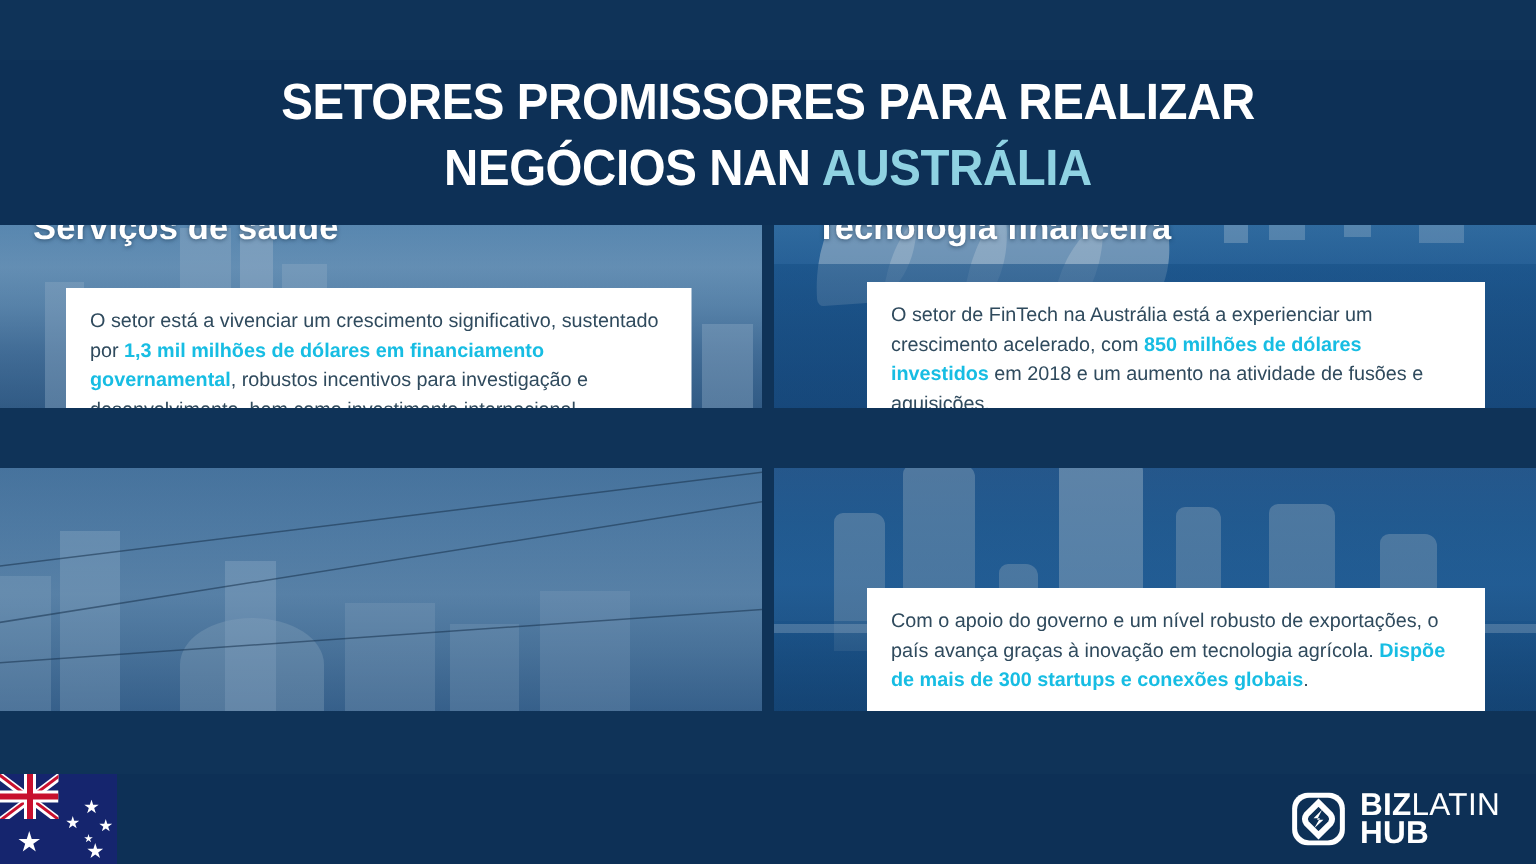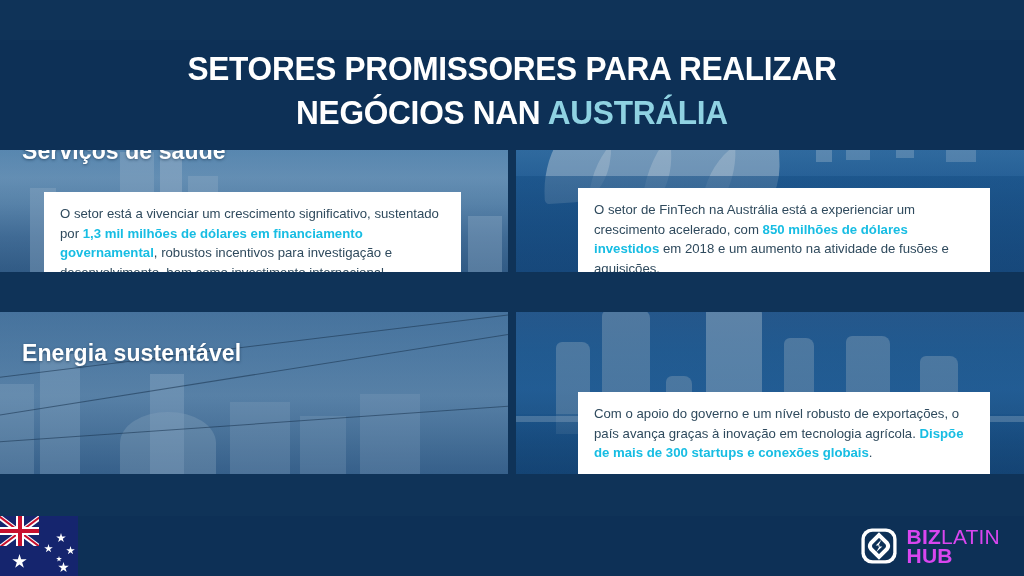--- a/index.html
+++ b/index.html
@@ -155,21 +155,21 @@
 
   .logo {
     position: absolute;
     right: 24px; top: 11px;
     display: flex;
     align-items: center;
     gap: 9px;
   }
   .logo-mark { width: 38px; height: 38px; flex: 0 0 38px; }
   .logo-text {
-    color: #d946ef;
+    color: #ffffff;
     font-size: 21px;
     font-weight: bold;
     line-height: 19px;
     letter-spacing: .2px;
   }
   .logo-text .thin { font-weight: normal; }
 </style>
 </head>
 <body>
 
@@ -214,40 +214,40 @@
         <div class="opera" style="left:124px; top:2px;  width:96px;  height:112px; transform:rotate(-2deg);"></div>
         <div class="opera" style="left:184px; top:26px; width:80px;  height:86px; transform:rotate(-2deg);"></div>
         <div class="bld" style="left:300px; bottom:110px; width:16px; height:26px; background:rgba(205,224,238,.45);"></div>
         <div class="bld" style="left:330px; bottom:112px; width:24px; height:20px; background:rgba(205,224,238,.4);"></div>
         <div class="bld" style="left:380px; bottom:114px; width:18px; height:28px; background:rgba(205,224,238,.4);"></div>
         <div class="bld" style="left:430px; bottom:110px; width:30px; height:18px; background:rgba(205,224,238,.38);"></div>
         <div style="position:absolute;left:0;bottom:0;width:100%;height:96px;background:linear-gradient(180deg,rgba(24,86,143,.55),rgba(22,74,126,.8));"></div>
         <div style="position:absolute;left:150px;bottom:34px;width:150px;height:22px;background:rgba(226,238,247,.75);border-radius:40px 60px 18px 18px;"></div>
         <div class="tint"></div>
       </div>
+      <div class="quad-title">Tecnologia financeira</div>
       <div class="card c-tr">
         <span>O setor de FinTech na Austrália está a experienciar um crescimento acelerado, com </span><b>850 milhões de dólares investidos</b><span> em 2018 e um aumento na atividade de fusões e aquisições.</span>
       </div>
     </div>
 
     <div class="quad q-bl">
       <div class="photo photo-bl">
         <div class="dome" style="left:120px; width:96px; height:62px;"></div>
         <div class="bld" style="left:150px; width:34px; height:100px; background:rgba(196,218,234,.45);"></div>
         <div class="bld" style="left:40px;  width:40px; height:120px; background:rgba(186,210,228,.45);"></div>
         <div class="bld" style="left:0px;   width:34px; height:90px;  background:rgba(186,210,228,.4);"></div>
         <div class="bld" style="left:230px; width:60px; height:72px;  background:rgba(176,200,220,.42);"></div>
         <div class="bld" style="left:300px; width:46px; height:58px;  background:rgba(176,200,220,.4);"></div>
         <div class="bld" style="left:360px; width:60px; height:80px;  background:rgba(176,200,220,.38);"></div>
         <div class="wire" style="left:-10px; top:66px;  width:560px; transform:rotate(-7deg);"></div>
         <div class="wire" style="left:-10px; top:104px; width:560px; transform:rotate(-9deg);"></div>
         <div class="wire" style="left:-10px; top:130px; width:560px; transform:rotate(-4deg);"></div>
         <div class="tint"></div>
       </div>
-      <div class="quad-title">Energia sustentável</div>
     </div>
 
     <div class="quad q-br">
       <div class="photo photo-br">
         <div class="cliff" style="left:40px;  bottom:40px; width:34px; height:92px;"></div>
         <div class="cliff" style="left:86px;  bottom:44px; width:48px; height:120px;"></div>
         <div class="cliff" style="left:150px; bottom:30px; width:26px; height:68px;"></div>
         <div class="cliff" style="left:190px; bottom:36px; width:56px; height:132px; background:rgba(192,210,222,.55);"></div>
         <div class="cliff" style="left:268px; bottom:50px; width:30px; height:86px;"></div>
         <div class="cliff" style="left:330px; bottom:34px; width:44px; height:104px;"></div>

